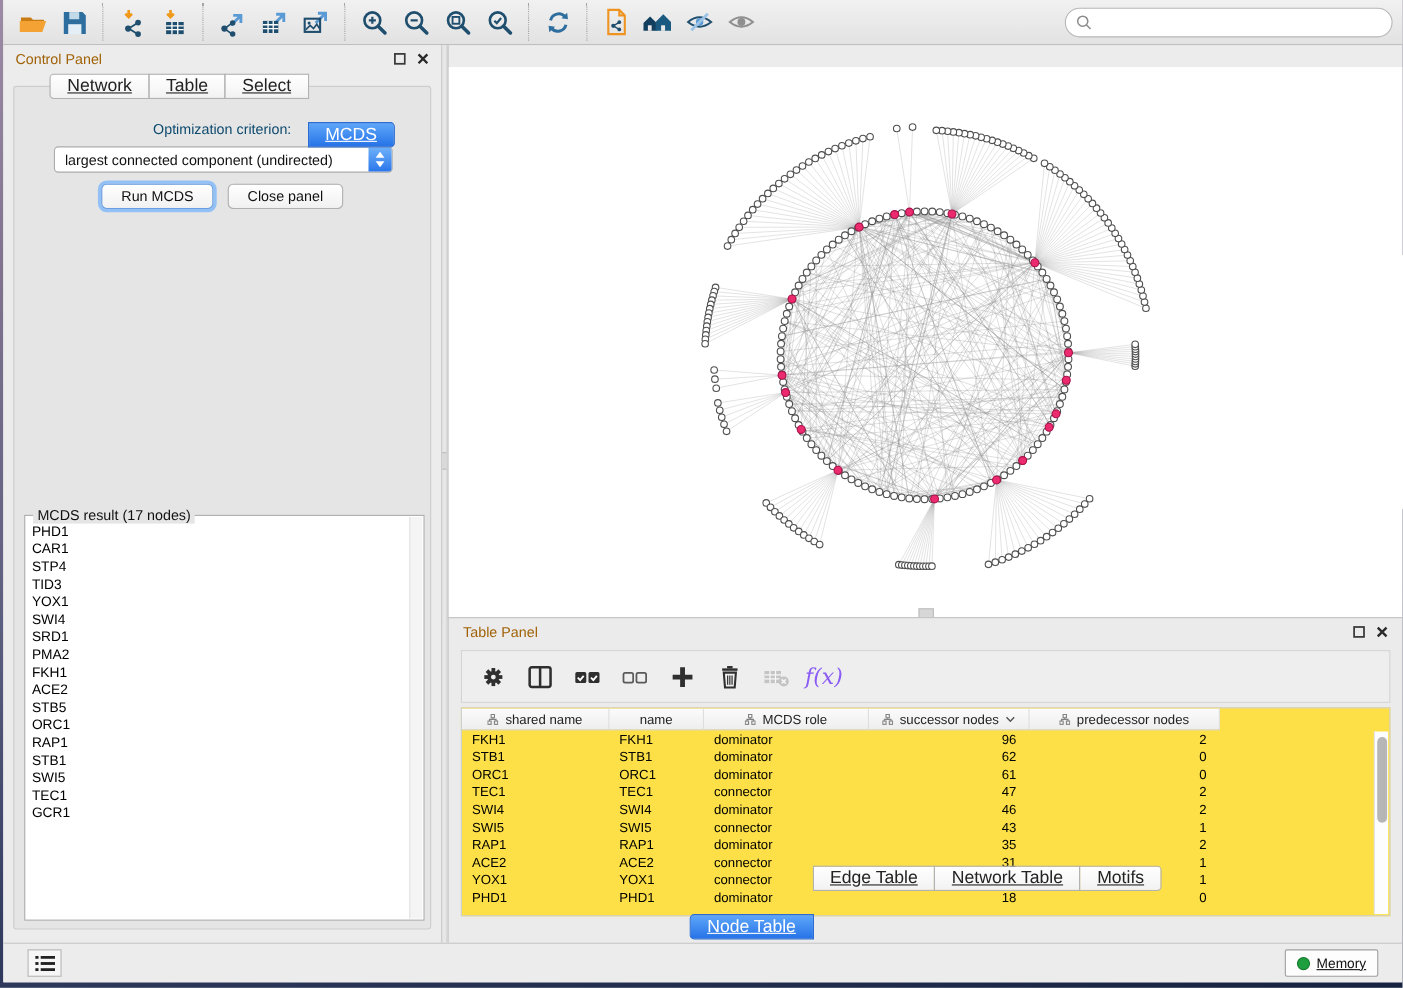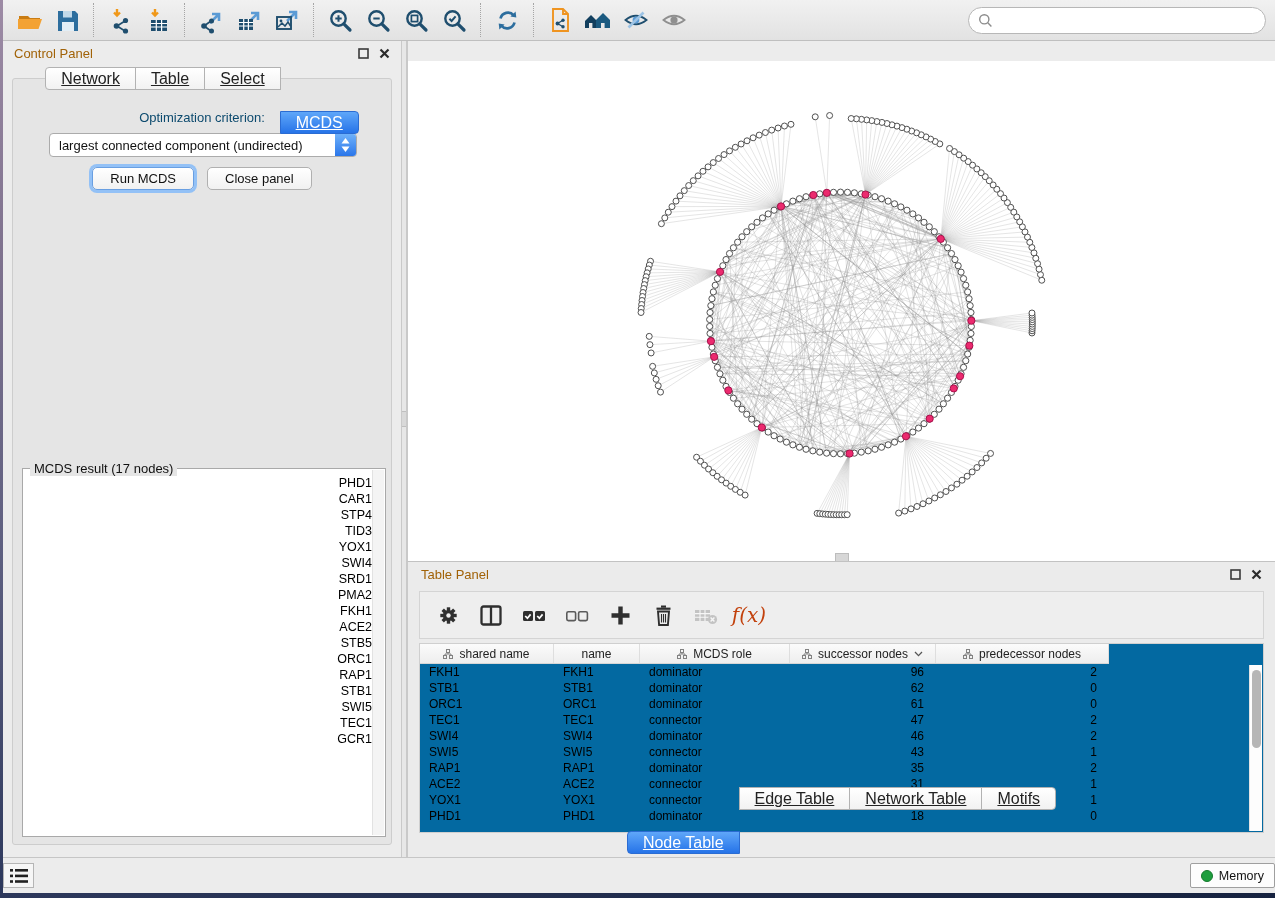--- a/index.html
+++ b/index.html
@@ -44,21 +44,21 @@
   .dropdown .dd-value { font-size:13px; color:#111; white-space:nowrap; }
   .dd-stepper { position:absolute; right:0; top:0; bottom:0; width:21px; border-radius:0 3px 3px 0;
     background:linear-gradient(#6eb1fa,#2a76ea); display:flex; flex-direction:column;
     align-items:center; justify-content:center; gap:2px; }
   .btn-row { position:absolute; top:88px; left:0; right:0; display:flex; justify-content:center; gap:13px; }
   .btn { height:23px; padding:0 17px; font-size:13px; color:#111; display:flex; align-items:center;
     background:linear-gradient(#ffffff,#f1f1f1); border:1px solid #b0b0b0; border-radius:5px; }
   .btn.focus { box-shadow:0 0 0 3px #93c1f6; border-color:#699fe2; }
 
   .groupbox { position:absolute; left:9px; right:5px; top:389px; bottom:7px;
-    background:#fff; border:1px solid #a9a9a9;text-align:right; }
+    background:#fff; border:1px solid #a9a9a9; }
   .groupbox-legend { position:absolute; top:-8px; left:7px; background:#e5e5e5; padding:0 4px;
     font-size:13px; color:#111; }
   .mcds-list { position:absolute; left:0; top:2px; right:13px; bottom:2px; overflow:hidden; padding:4px 0 0 6px; }
   .mcds-item { font-size:12.5px; line-height:16px; color:#000; }
   .list-scroll { position:absolute; top:1px; bottom:1px; right:1px; width:12px;
     background:#f4f4f4; border-left:1px solid #e2e2e2; }
 
   
   .v-split { position:absolute; left:398px; top:41px; width:6px; height:816px; background:#e7e7e7;
     border-left:1px solid #c9c9c9; border-right:1px solid #c9c9c9; }
@@ -80,41 +80,41 @@
   .h-grip { position:absolute; left:50%; bottom:-1px; width:14px; height:9px; margin-left:-7px;
     background:#d7d7d7; border:1px solid #bdbdbd; }
 
   
   .table-panel { position:absolute; left:404px; top:561px; right:0; height:296px;
     background:#ebebeb; border-left:1px solid #c9c9c9; border-top:1px solid #c2c2c2; }
   .tp-title-row { height:25px; display:flex; align-items:center; padding:0 13px; }
   .tp-toolbar { position:absolute; left:11px; right:11px; top:29px; height:48px;
     background:#eeeeee; border:1px solid #d4d4d4; display:flex; align-items:center; gap:17px; padding:0 15px; }
   .tp-tool { width:26px; height:26px; display:flex; align-items:center; justify-content:center; }
-  .fx { font-family:"DejaVu Serif", serif; font-style:italic; font-size:20px; color:#c2410c; }
+  .fx { font-family:"DejaVu Serif", serif; font-style:italic; font-size:20px; color:#8b5cf6; }
 
   .tp-table { position:absolute; left:11px; right:11px; top:81px; height:190px;
-    background:#0369a1; border:1px solid #cfcfcf; overflow:hidden; }
+    background:#fde047; border:1px solid #cfcfcf; overflow:hidden; }
   .thead { display:inline-flex; height:20px; background:linear-gradient(#fbfbfb,#eeeeee);
     border-bottom:1px solid #d6d6d6; }
   .th { display:flex; align-items:center; justify-content:center; gap:6px; font-size:12px;
     color:#222; border-right:1px solid #dedede; }
   .tr { display:flex; height:16px; align-items:center; }
   .td { font-size:12px; color:#000; padding-left:9px; overflow:hidden; white-space:nowrap; }
   .td.num { text-align:right; padding-left:0; padding-right:12px; }
   .c0 { width:134px; } .c1 { width:86px; } .c2 { width:150px; } .c3 { width:146px; } .c4 { width:173px; }
   .tbl-scroll { position:absolute; top:21px; bottom:1px; right:1px; width:13px;
     background:#fdfdfd; border-left:1px solid #e3e3e3; }
   .tbl-thumb { position:absolute; left:2px; top:5px; width:9px; height:78px; background:#b6b6b6; border-radius:5px; }
 
   .tp-tabs-row { position:absolute; left:0; right:0; bottom:3px; display:flex; justify-content:center; }
 
   
   .status-bar { position:absolute; left:0; bottom:0; right:0; height:36px; background:#ececec;
-    border-top:1px solid #c6c6c6; display:flex; align-items:center; padding:0 0; }
+    border-top:1px solid #c6c6c6; display:flex; align-items:center; padding:0 22px;text-decoration:underline; }
   .status-left-btn { width:31px; height:25px; background:#f6f6f6; border:1px solid #b5b5b5;
     display:flex; align-items:center; justify-content:center; }
   .memory-btn { margin-left:auto; height:25px; padding:0 10px; background:#fdfdfd; border:1px solid #9f9f9f;
     border-radius:2px; display:flex; align-items:center; gap:6px; font-size:12.5px; color:#111; }
   .memory-dot { width:12px; height:12px; border-radius:50%; background:#1e9e3e; border:1px solid #157a2d; }
 </style>
 </head>
 <body>
 
 <div class="app">

